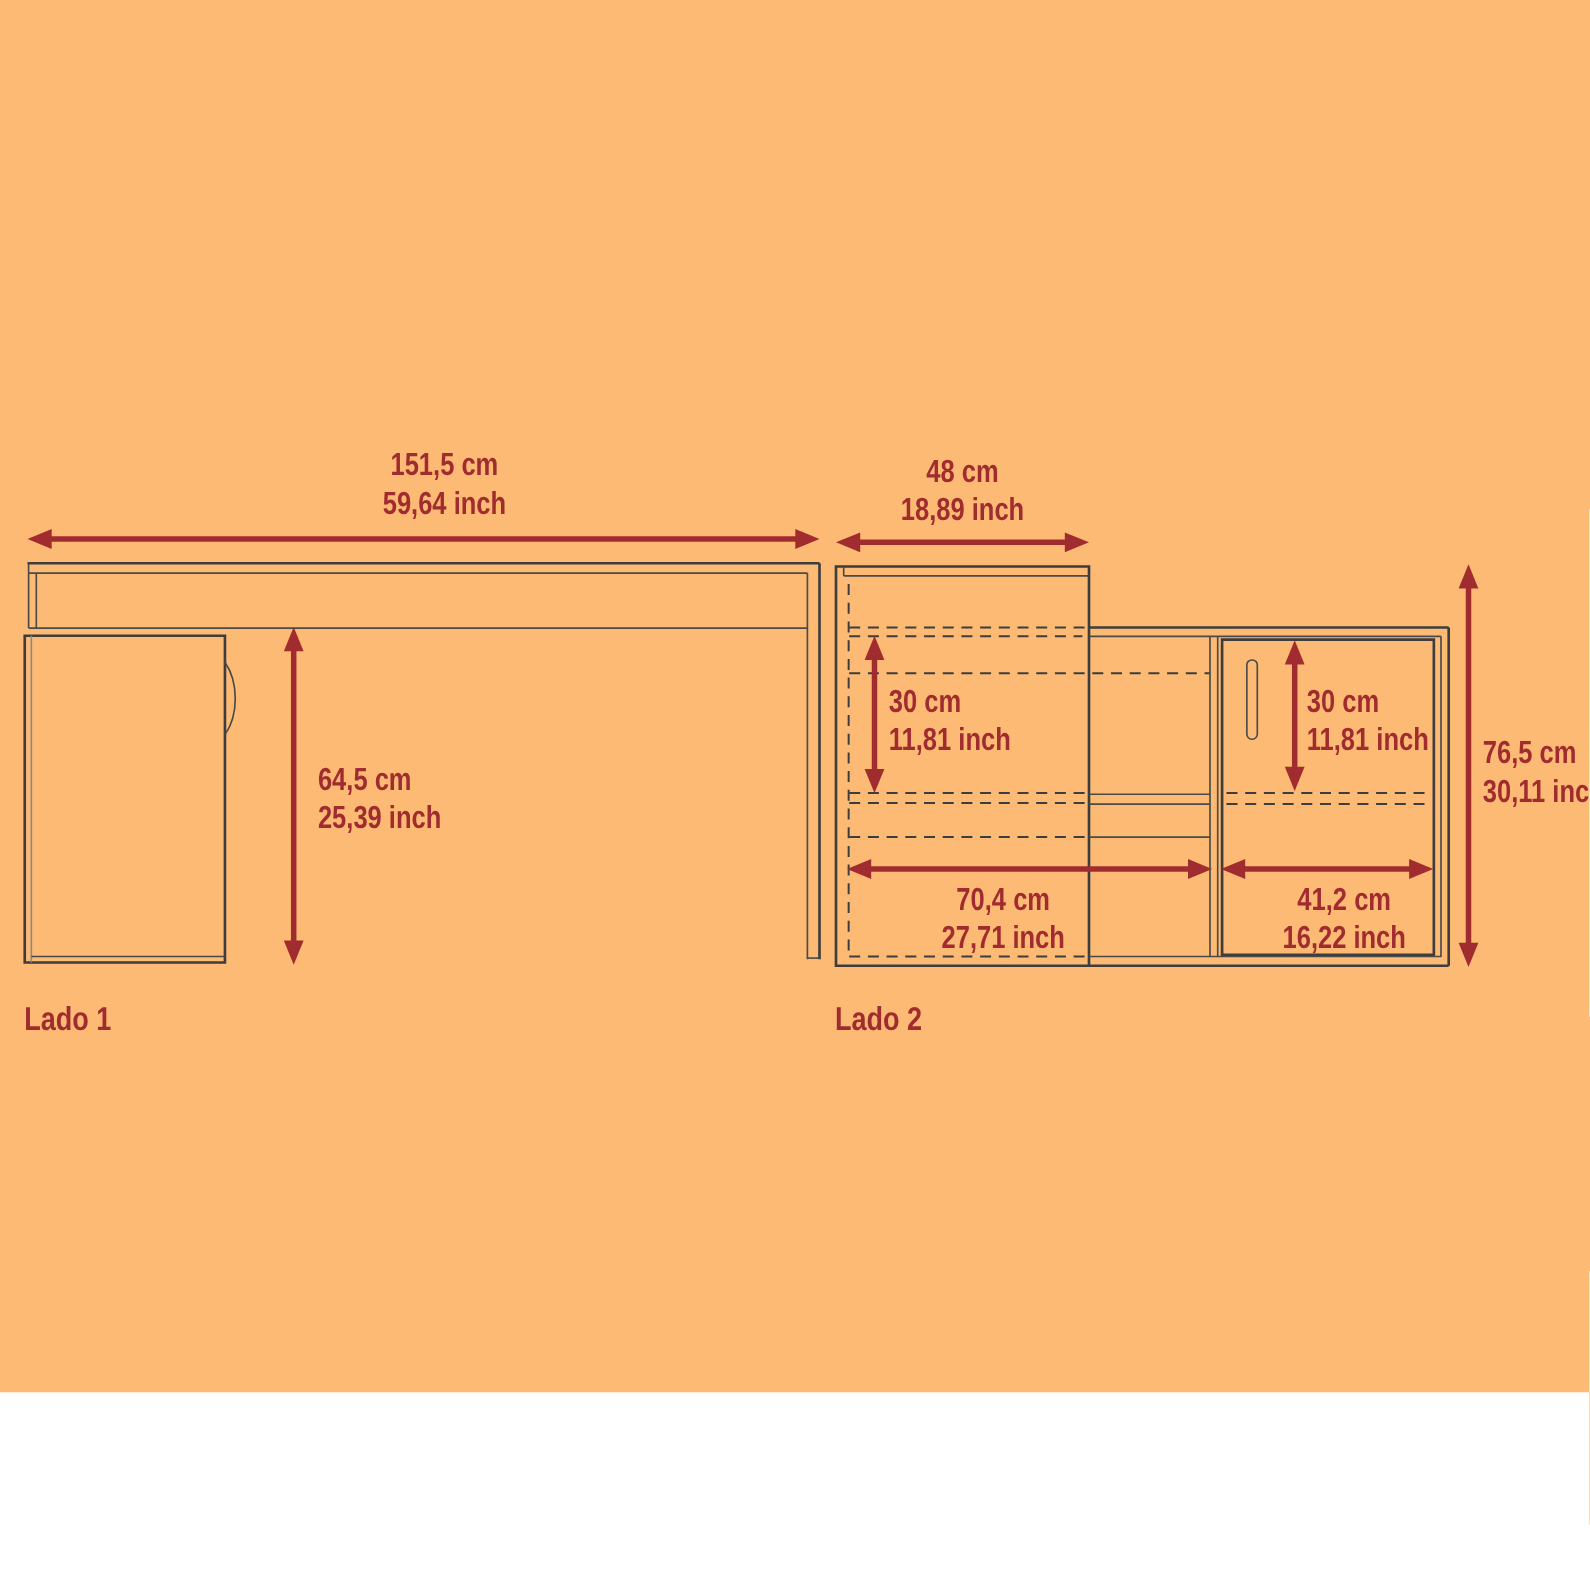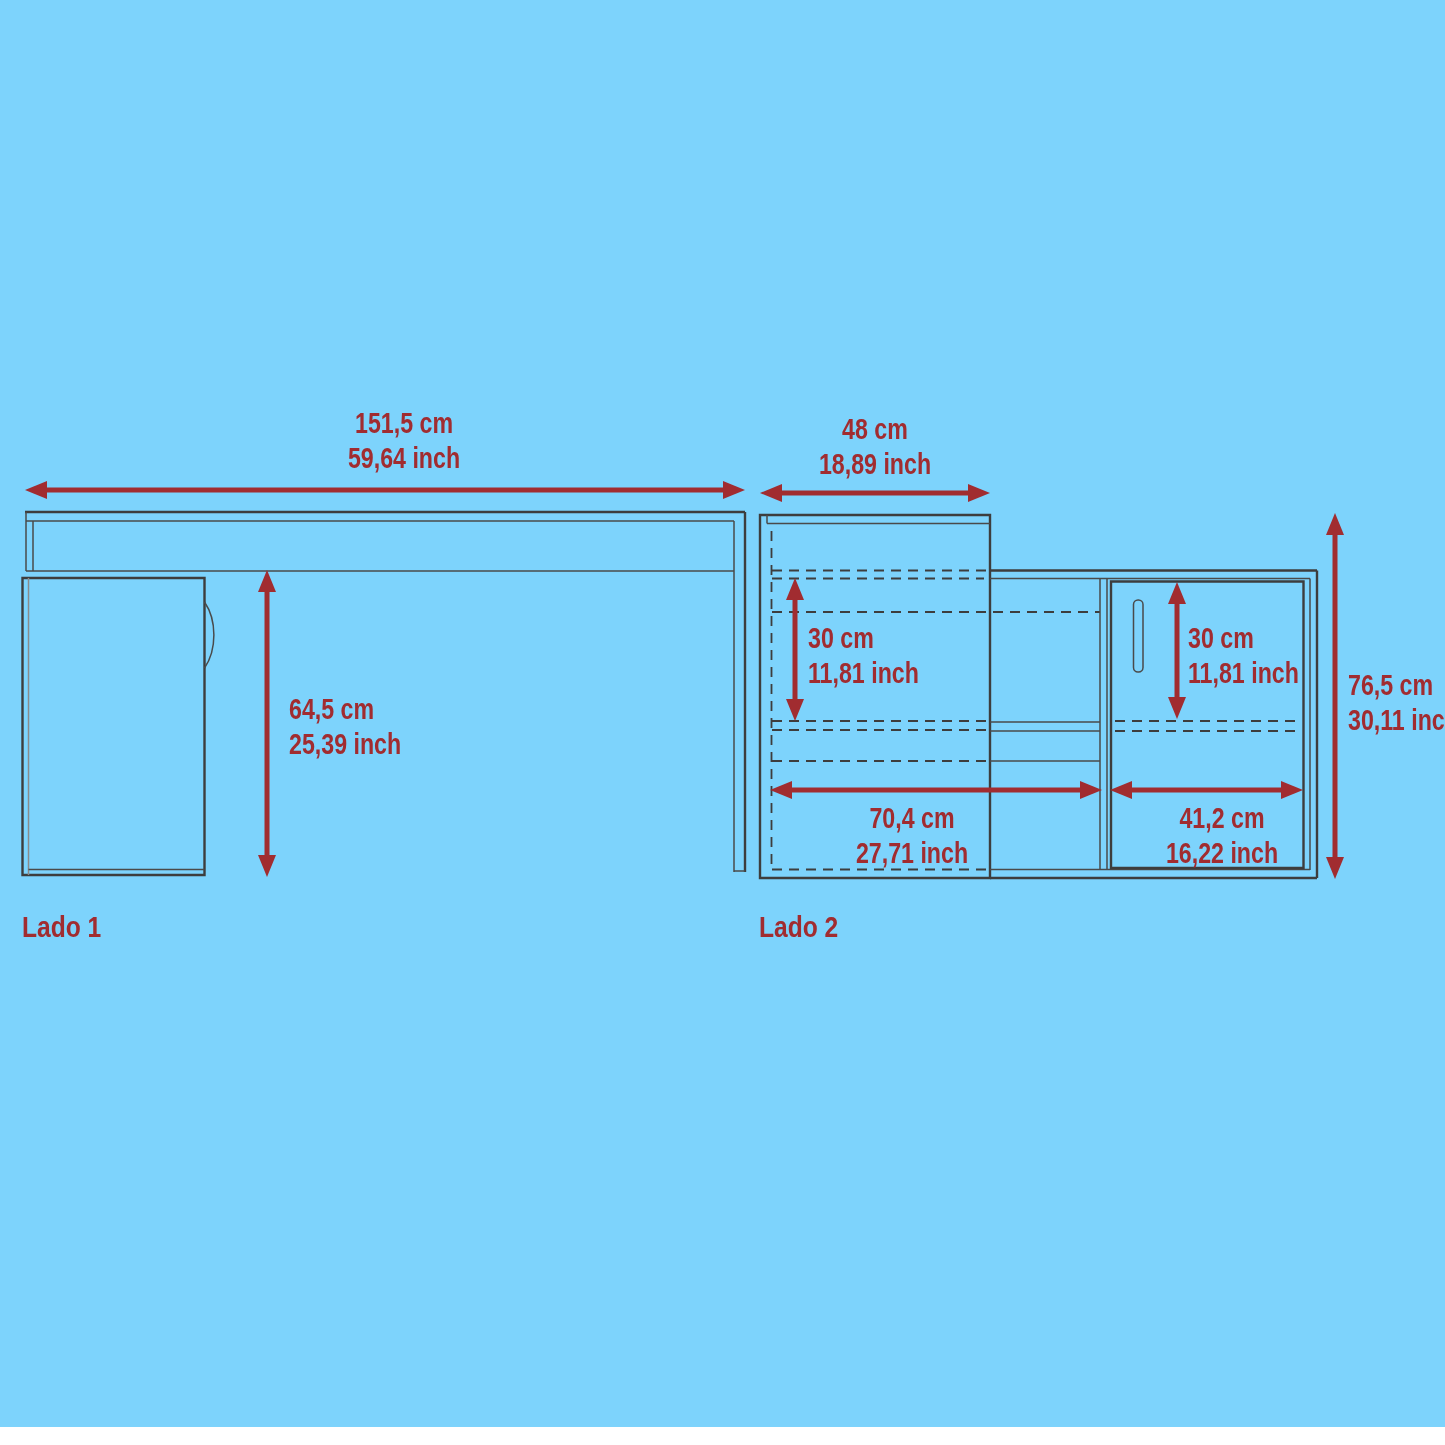--- a/index.html
+++ b/index.html
@@ -1,20 +1,20 @@
 <!DOCTYPE html>
 <html><head>
 <meta charset="utf-8">
 <style>
   html, body { margin: 0; padding: 0; background: #ffffff; }
   #canvas {
     position: relative;
     width: 1445px;
-    height: 1427px;
-    background: #7dd3fc;
+    height: 1266px;
+    background: #fdba74;
     font-family: "Liberation Sans", sans-serif;
     overflow: hidden;
   }
   #linework {
     position: absolute;
     left: 0; top: 0;
   }
   .dim-label {
     position: absolute;
     color: #a12c30;

